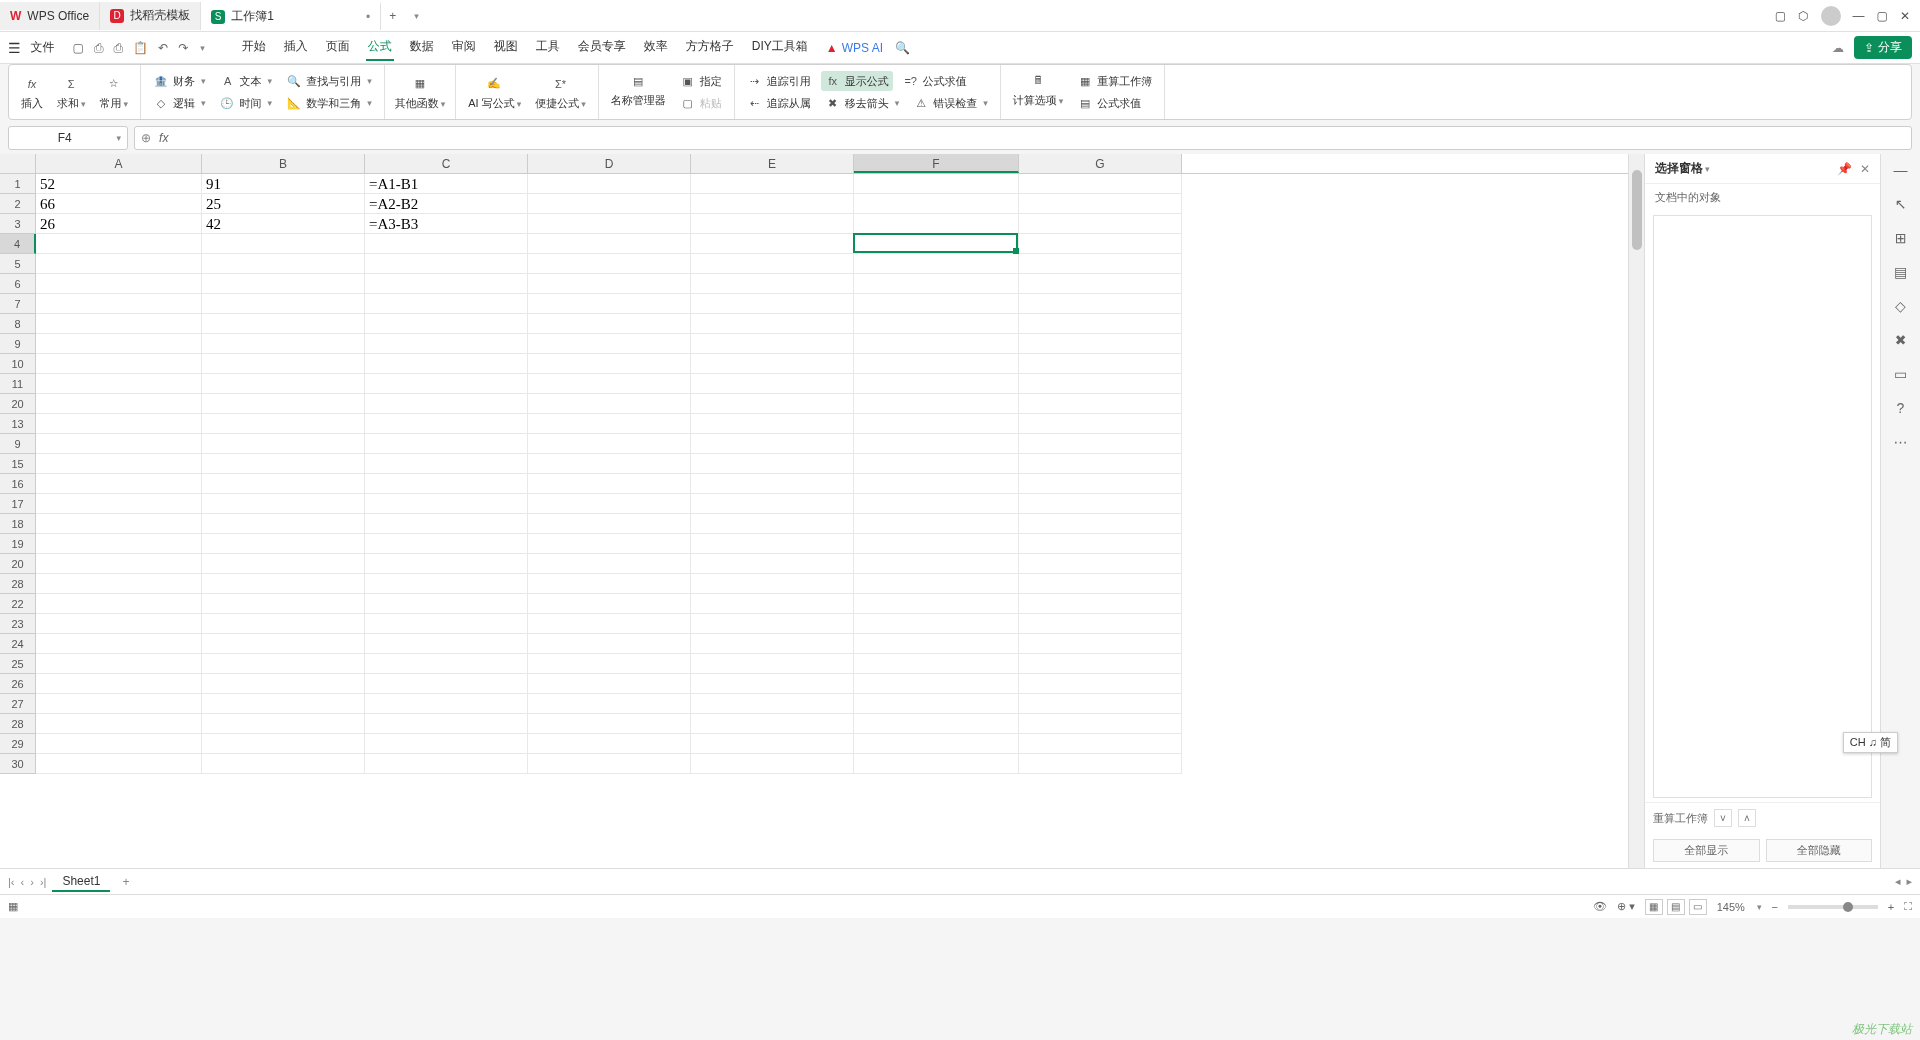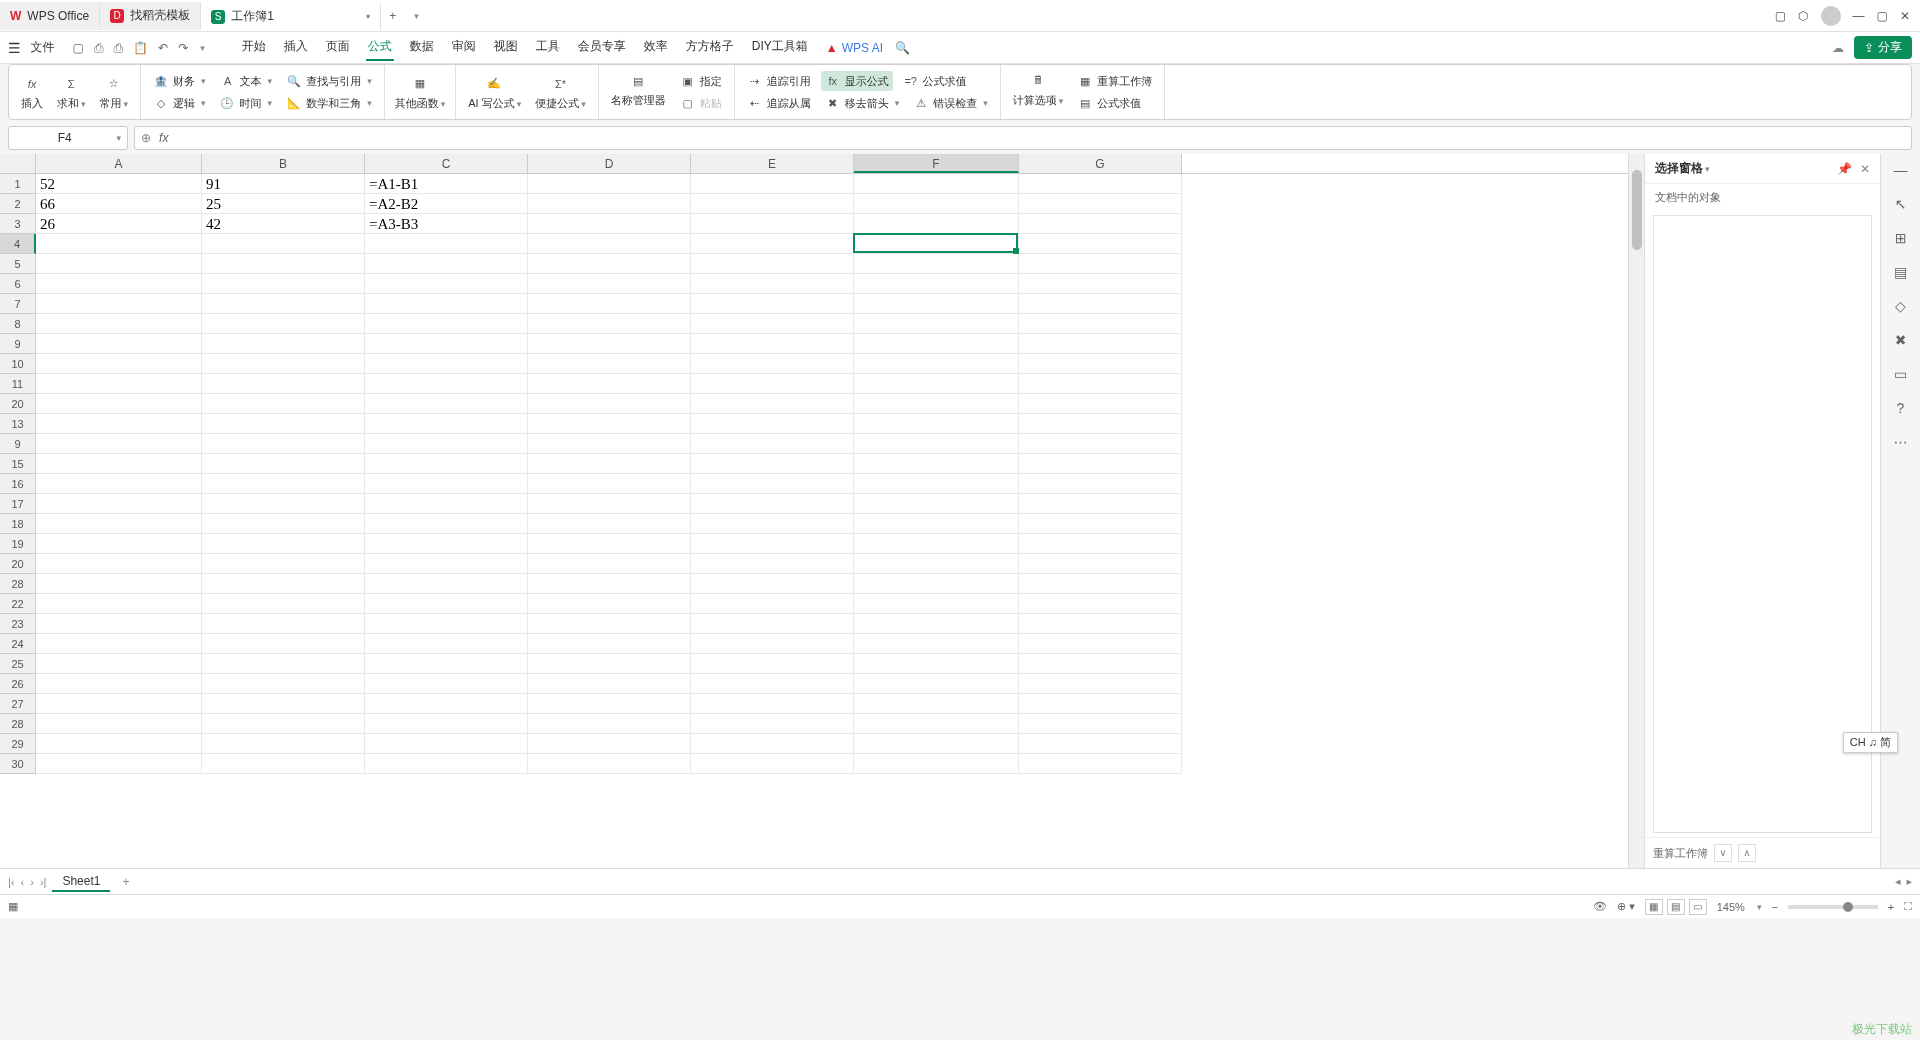--- a/index.html
+++ b/index.html
@@ -93,21 +93,21 @@
 .status-right { margin-left: auto; display: flex; align-items: center; gap: 10px; }
 .zoom-slider { width: 90px; height: 4px; background: #ddd; position: relative; }
 .zoom-thumb { position: absolute; width: 10px; height: 10px; background: #888; border-radius: 50%; top: -3px; left: 55px; }
 .view-btns { display: flex; gap: 4px; }
 .view-btn { width: 18px; height: 16px; border: 1px solid #ccc; display: flex; align-items: center; justify-content: center; font-size: 10px; }
 
 
 .ime-badge { position: absolute; right: 22px; top: 732px; background: #fff; border: 1px solid #ccc; padding: 2px 6px; font-size: 11px; box-shadow: 0 1px 3px rgba(0,0,0,0.2); }
 
 
-.watermark { position: absolute; right: 8px; bottom: 2px; color: #4ab04a; font-size: 12px; opacity: 0.7; }
+.watermark { position: absolute; right: 8px; bottom: 2px; color: #4ab04a; font-size: 12px; opacity: 0.7; font-style: italic; }
 </style>
 </head>
 <body>
 
 <div class="titlebar">
   <div class="tab inactive">
     <span style="color:#d23;font-weight:bold">W</span>
     <span>WPS Office</span>
   </div>
   <div class="tab inactive">
@@ -604,20 +604,24 @@
         <span>✕</span>
       </div>
     </div>
     <div class="side-sub">文档中的对象</div>
     <div class="side-body"></div>
     <div class="side-footer">
       <span>重算工作簿</span>
       <span class="arrow-btn">˅</span>
       <span class="arrow-btn">˄</span>
     </div>
+    <div class="side-footer-btns">
+      <div class="side-btn">全部显示</div>
+      <div class="side-btn">全部隐藏</div>
+    </div>
   </div>
 
   <div class="right-rail">
     <span>—</span>
     <span>↖</span>
     <span>⊞</span>
     <span>▤</span>
     <span>◇</span>
     <span>✖</span>
     <span>▭</span>

